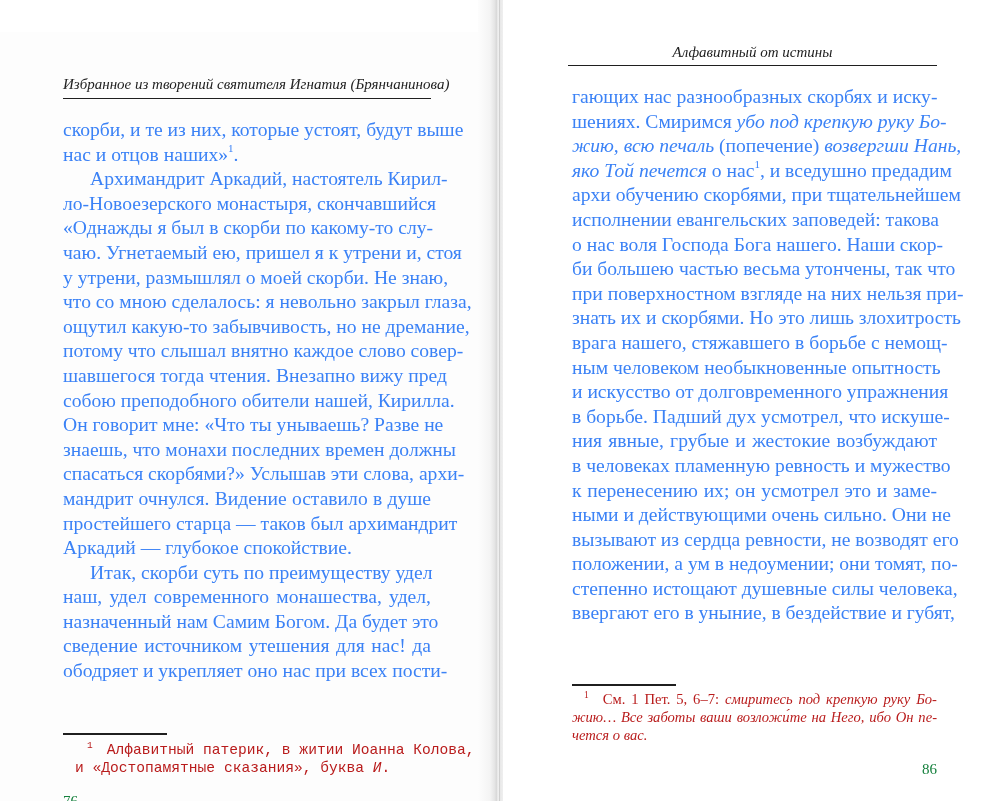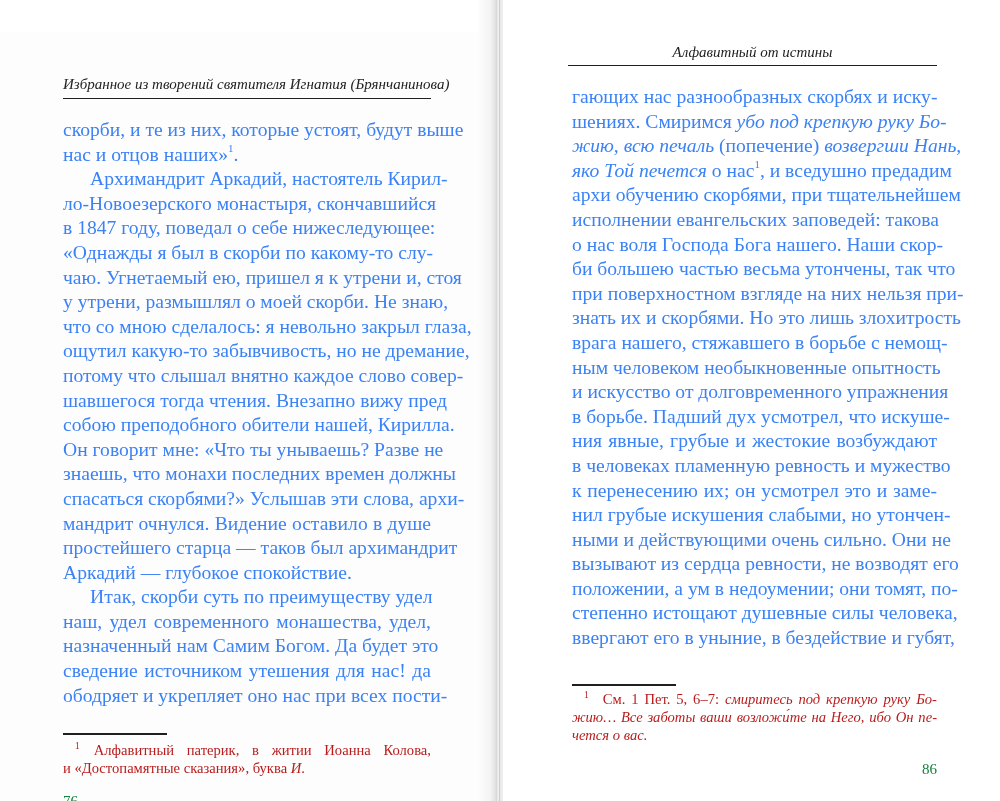--- a/index.html
+++ b/index.html
@@ -45,21 +45,21 @@
   .footnote .line { height: 18.2px; }
   .fn-mark { font-size: 9.5px; vertical-align: super; line-height: 0; margin-right: 14px; margin-left: 12px; }
 
   .page-number { position: absolute; font-size: 15px; line-height: 22px; color: #15803d; }
 
   
   #left-head { left: 63px; width: 368px; top: 43px; }
   #left-head-rule { left: 63px; width: 368px; top: 66px; }
   #left-body { left: 63px; width: 368px; top: 86px; }
   #left-fn-rule { left: 63px; width: 104px; top: 701px; }
-  #left-fn { left: 63px; width: 368px; top: 709px; }
+  #left-fn { left: 75px; width: 368px; top: 709px; font-family: Liberation Mono, monospace; }
   #left-pn { left: 63px; top: 758px; }
 
   
   #right-head { left: 568px; width: 369px; top: 43px; }
   #right-head-rule { left: 568px; width: 369px; top: 65px; }
   #right-body { left: 572px; width: 365px; top: 85px; }
   #right-fn-rule { left: 572px; width: 104px; top: 684px; }
   #right-fn { left: 572px; width: 365px; top: 690px; }
   #right-pn { left: 900px; width: 37px; text-align: right; top: 758px; }
 </style>
@@ -67,21 +67,20 @@
 <body>
 
 <div id="left-page" class="page">
   <div id="left-head" class="running-head">Избранное из творений святителя Игнатия (Брянчанинова)</div>
   <div id="left-head-rule" class="head-rule"></div>
   <div id="left-body" class="body-text">
       <div class="line"><span>скорби, и те из них, которые устоят, будут выше</span></div>
       <div class="line last"><span>нас и отцов наших»</span><sup>1</sup><span>.</span></div>
       <div class="line indent"><span>Архимандрит Аркадий, настоятель Кирил-</span></div>
       <div class="line"><span>ло-Новоезерского монастыря, скончавшийся</span></div>
-      <div class="line"><span>в 1847 году, поведал о себе нижеследующее:</span></div>
       <div class="line"><span>«Однажды я был в скорби по какому-то слу-</span></div>
       <div class="line"><span>чаю. Угнетаемый ею, пришел я к утрени и, стоя</span></div>
       <div class="line"><span>у утрени, размышлял о моей скорби. Не знаю,</span></div>
       <div class="line"><span>что со мною сделалось: я невольно закрыл глаза,</span></div>
       <div class="line"><span>ощутил какую-то забывчивость, но не дремание,</span></div>
       <div class="line"><span>потому что слышал внятно каждое слово совер-</span></div>
       <div class="line"><span>шавшегося тогда чтения. Внезапно вижу пред</span></div>
       <div class="line"><span>собою преподобного обители нашей, Кирилла.</span></div>
       <div class="line"><span>Он говорит мне: «Что ты унываешь? Разве не</span></div>
       <div class="line"><span>знаешь, что монахи последних времен должны</span></div>
@@ -121,21 +120,20 @@
     <div class="line"><span>би большею частью весьма утончены, так что</span></div>
     <div class="line"><span>при поверхностном взгляде на них нельзя при-</span></div>
     <div class="line"><span>знать их и скорбями. Но это лишь злохитрость</span></div>
     <div class="line"><span>врага нашего, стяжавшего в борьбе с немощ-</span></div>
     <div class="line"><span>ным человеком необыкновенные опытность</span></div>
     <div class="line"><span>и искусство от долговременного упражнения</span></div>
     <div class="line"><span>в борьбе. Падший дух усмотрел, что искуше-</span></div>
     <div class="line"><span>ния явные, грубые и жестокие возбуждают</span></div>
     <div class="line"><span>в человеках пламенную ревность и мужество</span></div>
     <div class="line"><span>к перенесению их; он усмотрел это и заме-</span></div>
-    <div class="line"><span>нил грубые искушения слабыми, но утончен-</span></div>
     <div class="line"><span>ными и действующими очень сильно. Они не</span></div>
     <div class="line"><span>вызывают из сердца ревности, не возводят его</span></div>
     <div class="line"><span>положении, а ум в недоумении; они томят, по-</span></div>
     <div class="line"><span>степенно истощают душевные силы человека,</span></div>
     <div class="line"><span>ввергают его в уныние, в бездействие и губят,</span></div>
   </div>
 <div id="right-fn-rule" class="fn-rule"></div>
 <div id="right-fn" class="footnote">
     <div class="line"><span class="fn-mark">1</span><span>См. 1 Пет. 5, 6–7: </span><span class="it">смиритесь под крепкую руку Бо-</span></div>
     <div class="line"><span class="it">жию… Все заботы ваши возложи́те на Него, ибо Он пе-</span></div>

